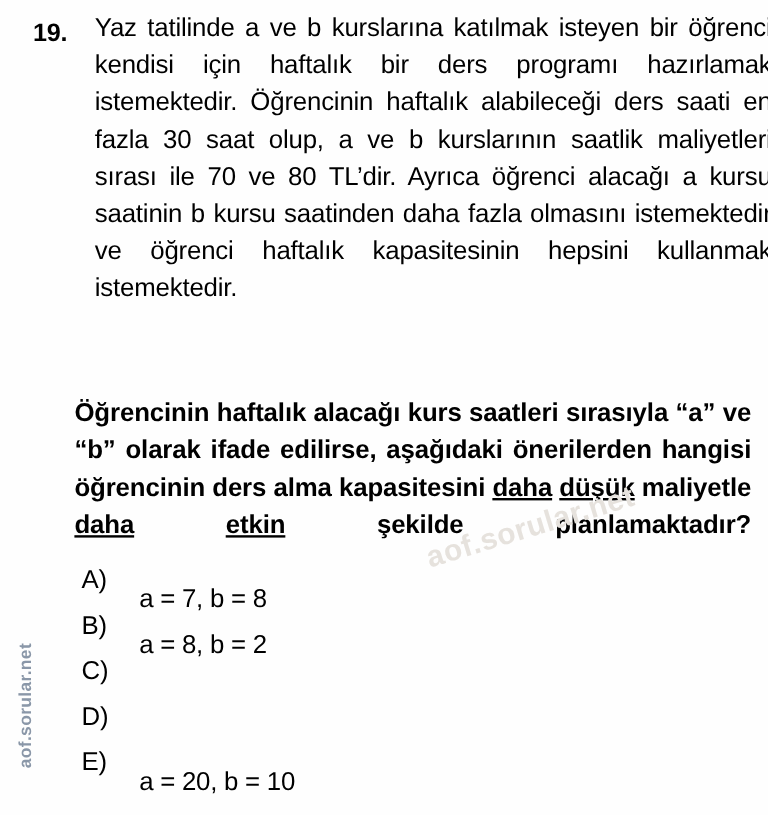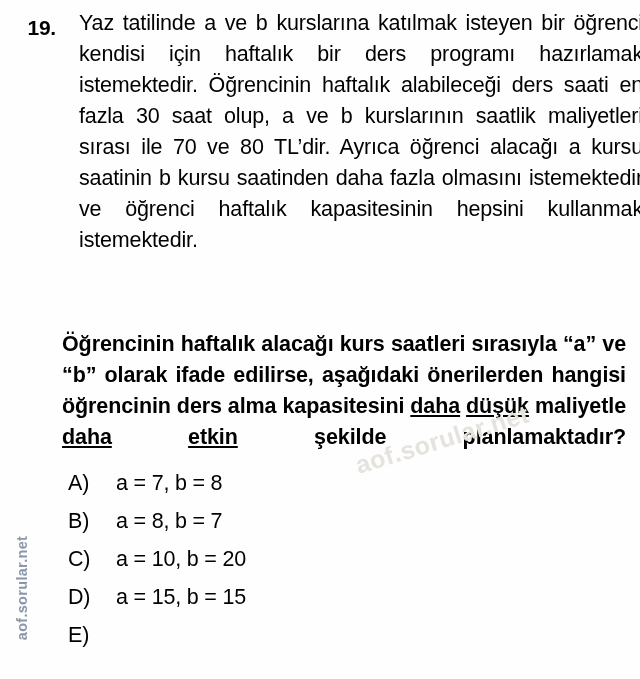--- a/index.html
+++ b/index.html
@@ -99,20 +99,21 @@
     margin-left: 68px;
     font-size: 21.5px;
     line-height: 26px;
     letter-spacing: -0.2px;
   }
   .option-text {
     font-size: 21.5px;
     line-height: 26px;
     letter-spacing: -0.2px;
     white-space: pre;
+    margin-top: 16px;
   }
 
   
   .wm-left {
     position: absolute;
     left: -43px;
     top: 580px;
     width: 130px;
     transform: rotate(-90deg);
     transform-origin: center center;
@@ -152,31 +153,30 @@
     </div>
   </div>
 
   <div class="options">
     <div class="option-row">
       <span class="option-letter">A)</span>
       <span class="option-text">a = 7, b = 8</span>
     </div>
     <div class="option-row">
       <span class="option-letter">B)</span>
-      <span class="option-text">a = 8, b = 7</span>
+      <span class="option-text">a = 8, b = 2</span>
     </div>
     <div class="option-row">
       <span class="option-letter">C)</span>
-      <span class="option-text">a = 10, b = 20</span>
     </div>
     <div class="option-row">
       <span class="option-letter">D)</span>
-      <span class="option-text">a = 15, b = 15</span>
     </div>
     <div class="option-row">
       <span class="option-letter">E)</span>
+      <span class="option-text">a = 20, b = 10</span>
     </div>
   </div>
 
   <div class="wm-left">aof.sorular.net</div>
   <div class="wm-center">aof.sorular.net</div>
 
 </div>
 
 </body></html>

